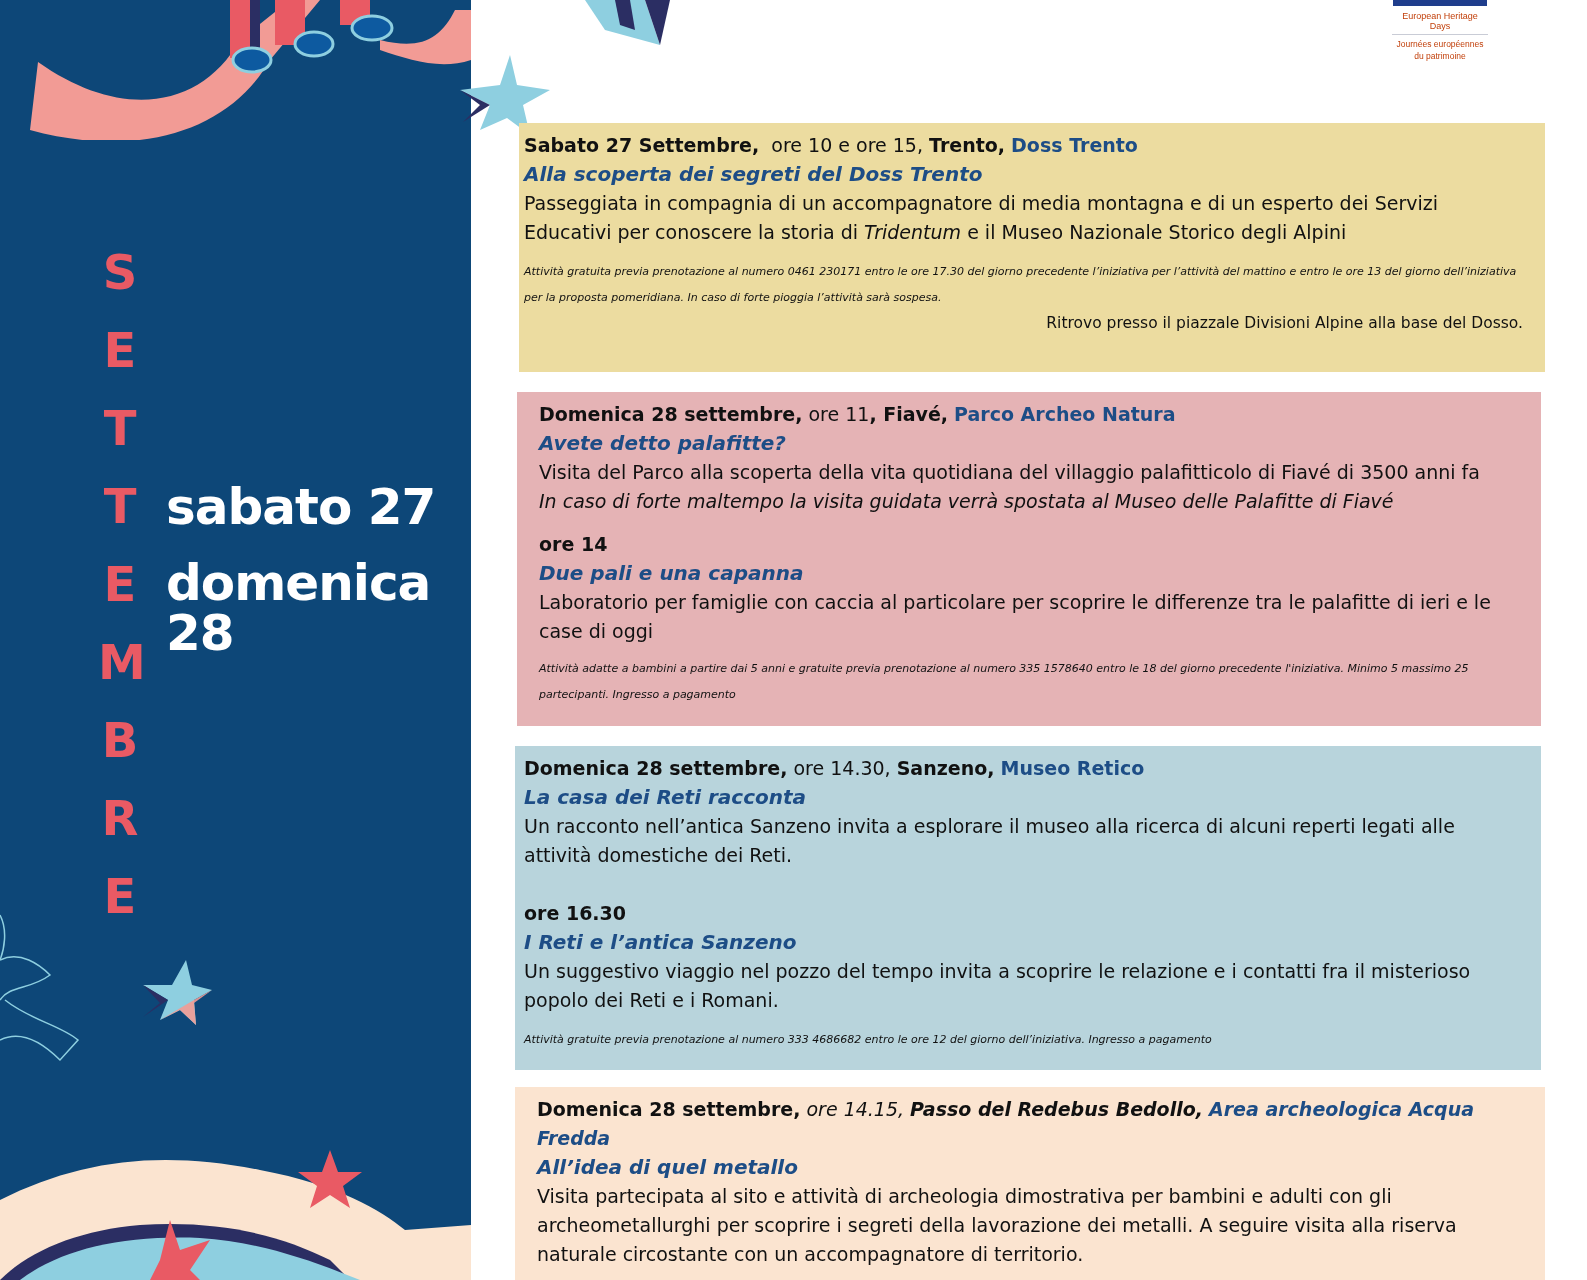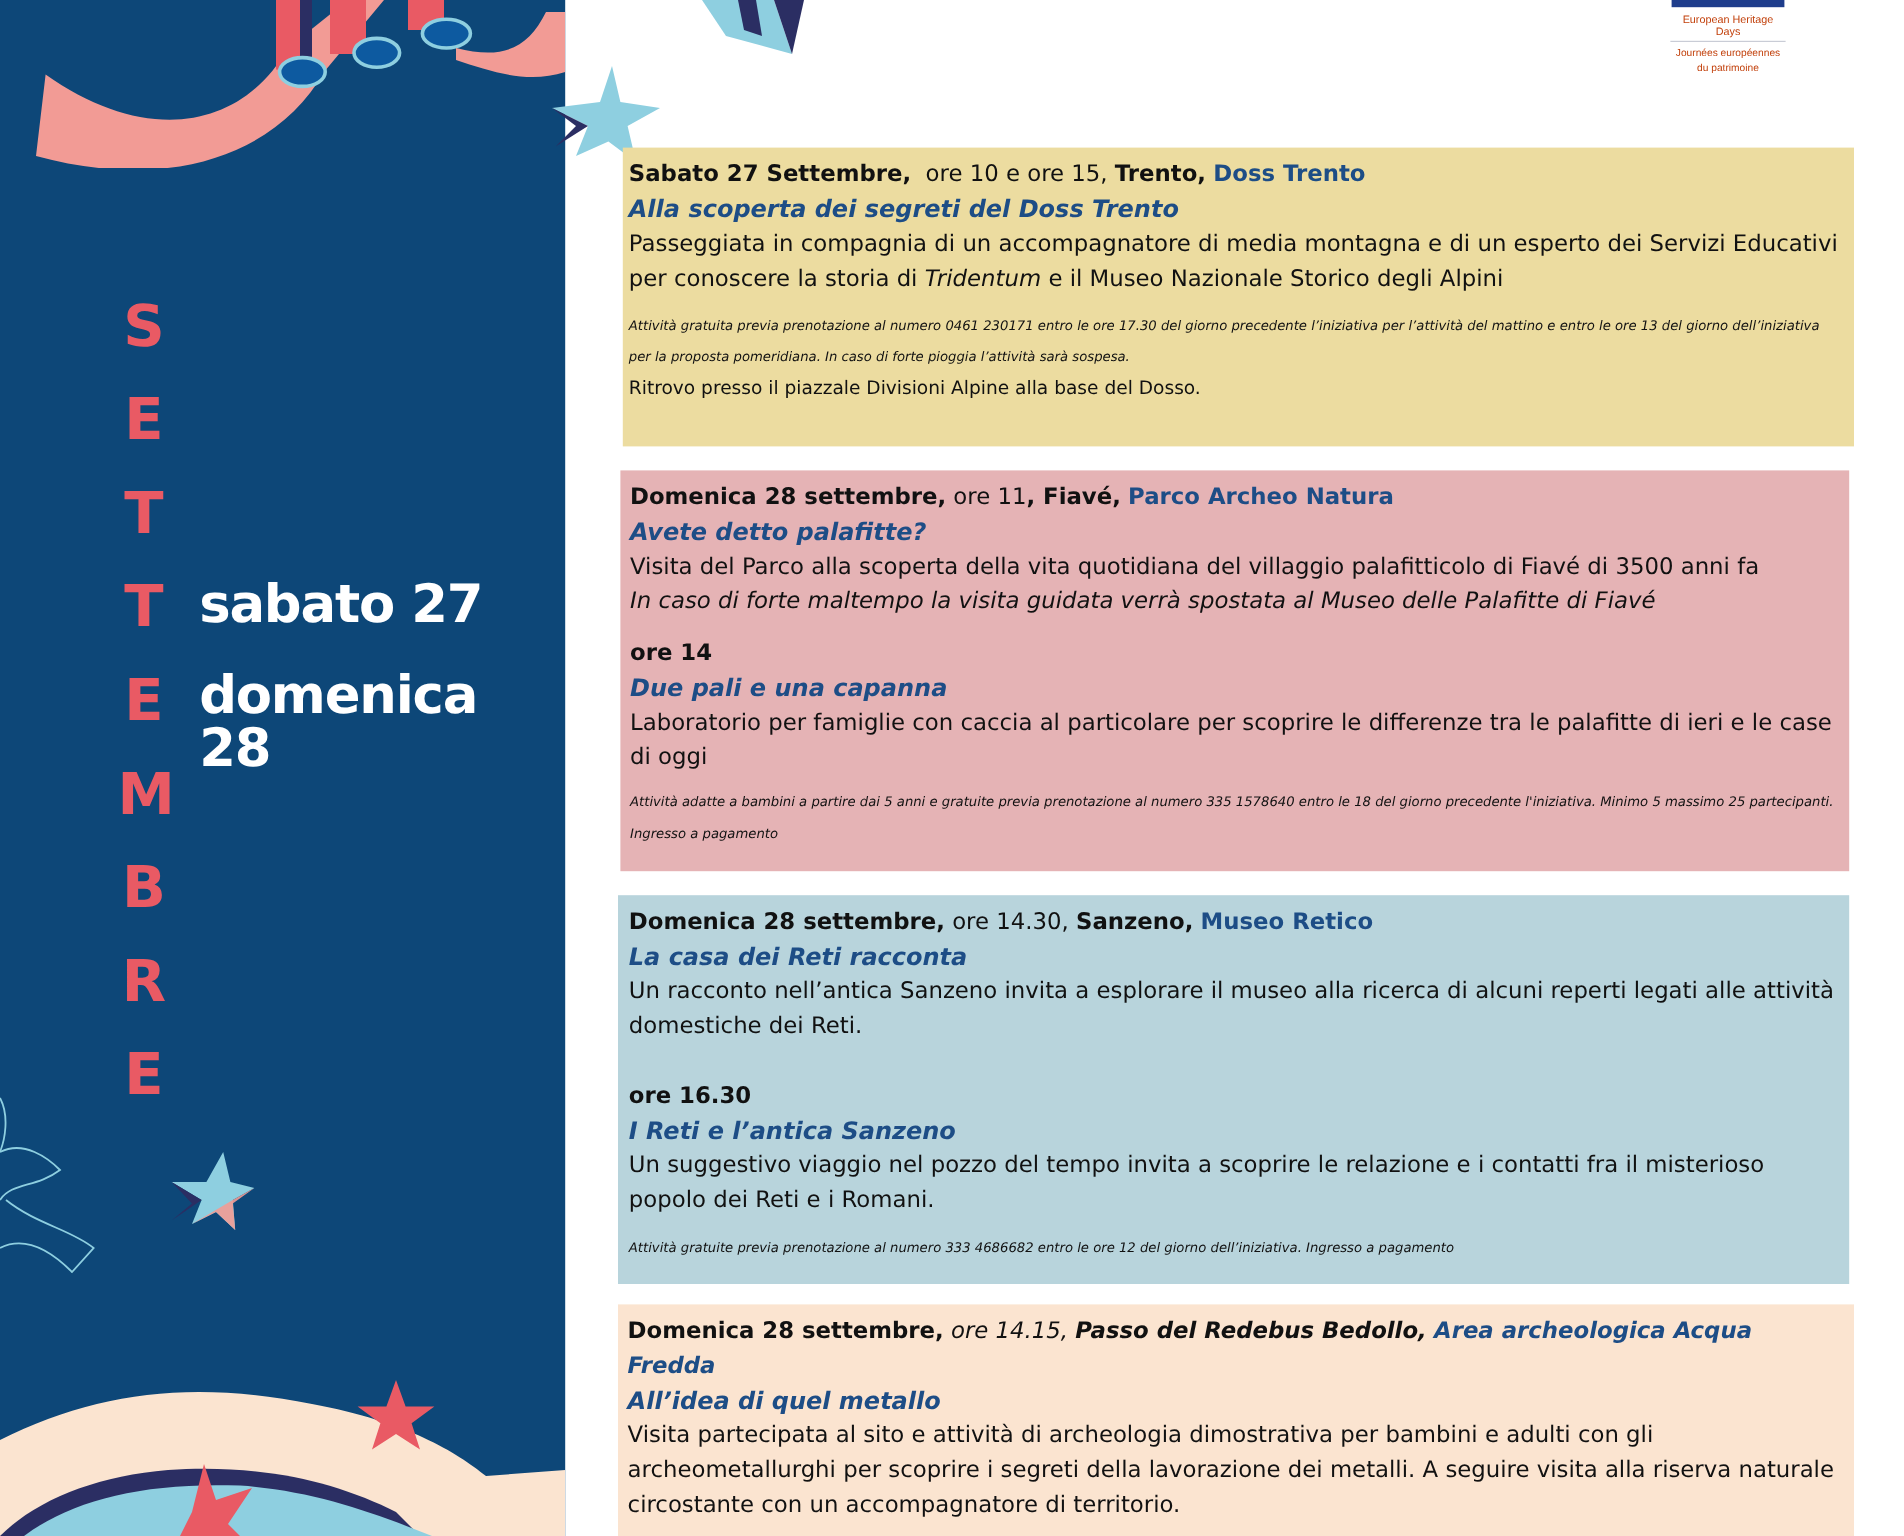--- a/index.html
+++ b/index.html
@@ -1,32 +1,32 @@
 <!DOCTYPE html>
 <html><head>
 <meta charset="utf-8">
 <style>
   html, body { margin:0; padding:0; }
   body { width:1587px; height:1280px; position:relative; overflow:hidden; background:#ffffff; font-family:"Liberation Sans", sans-serif; }
   .left-panel { position:absolute; left:0; top:0; width:471px; height:1280px; background:#0d4778; overflow:hidden; }
   .deco { position:absolute; }
   .month-letter { position:absolute; left:98px; width:44px; text-align:center; color:#e95a64; font-family:"DejaVu Sans", sans-serif; font-weight:bold; font-size:48px; line-height:1; }
-  .date-line { position:absolute; left:166px; color:#ffffff; font-family:"DejaVu Sans", sans-serif; font-weight:bold; font-size:44px; line-height:1; letter-spacing:-1px; }
+  .date-line { position:absolute; left:166px; color:#ffffff; font-family:"DejaVu Sans", sans-serif; font-weight:bold; font-size:50px; line-height:1; letter-spacing:-1px; }
   .logo { position:absolute; left:1392px; top:0; width:96px; text-align:center; font-family:"Liberation Sans", sans-serif; color:#c2410c; }
   .logo .flag { width:94px; height:6px; background:#1f3d8c; margin:0 auto; }
   .logo .l1 { font-size:9px; margin-top:5px; padding-bottom:3px; border-bottom:1px solid #c9ccd6; }
   .logo .l2 { font-size:8.5px; margin-top:3px; line-height:12px; }
-  .card { position:absolute; box-sizing:border-box; padding:8px 8px; font-family:"DejaVu Sans", sans-serif; color:#111; }
+  .card { position:absolute; box-sizing:border-box; padding:8px 22px; font-family:"DejaVu Sans", sans-serif; color:#111; }
   .card .head { font-size:19px; line-height:29px; }
   .card .b { font-weight:bold; }
   .card .place { color:#1d4d86; font-weight:bold; }
   .card .title { color:#1d4d86; font-weight:bold; font-style:italic; font-size:20px; line-height:29px; }
   .card .desc { font-size:19px; line-height:29px; }
   .card .note { font-style:italic; font-size:11px; line-height:26px; }
-  .card .plain { font-size:15.5px; line-height:24px; }
+  .card .plain { font-size:15.5px; line-height:24px;text-align:right; }
   .gap { height:14px; }
   .i { font-style:italic; }
 </style>
 </head>
 <body>
 
 <div class="left-panel">
   <svg class="deco" width="471" height="140" style="left:0;top:0;">
     <path d="M38 62 C120 120 200 110 240 40 L290 0 L320 0 L270 60 C230 130 140 160 30 130 Z" fill="#f29b95"></path>
     <rect x="230" y="0" width="30" height="58" fill="#e95a64"></rect>

